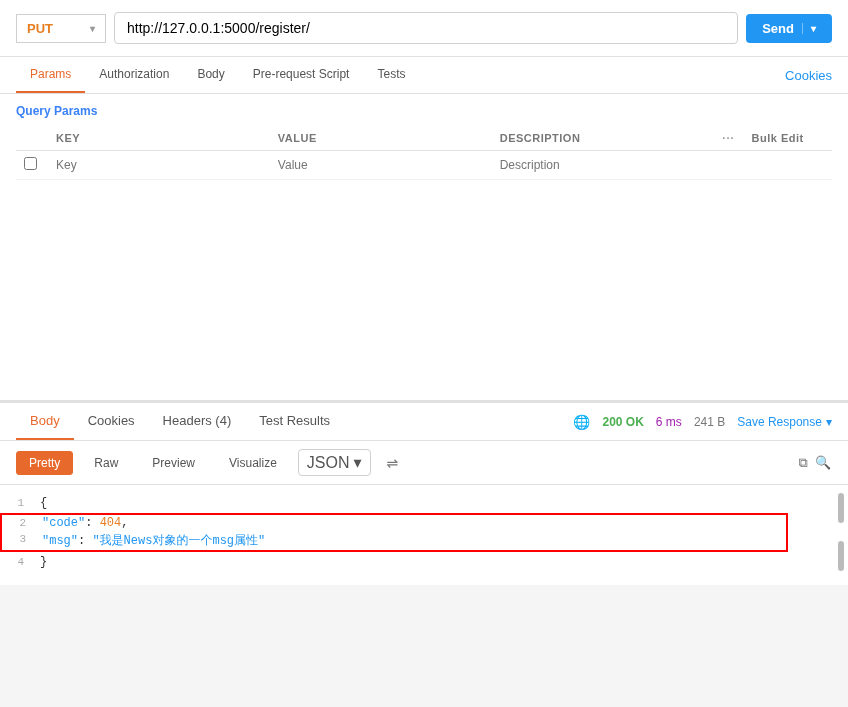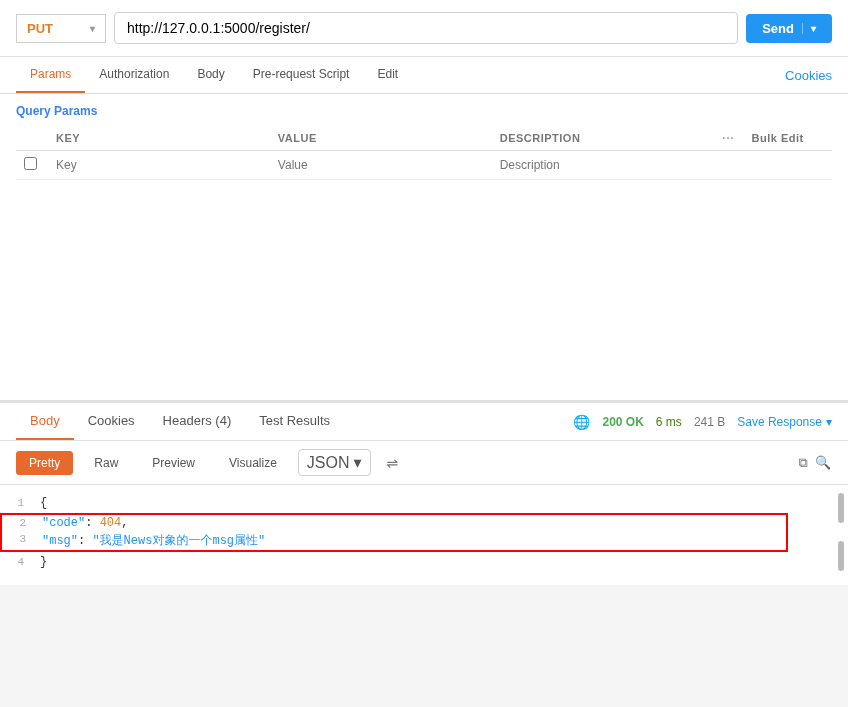--- a/index.html
+++ b/index.html
@@ -191,21 +191,21 @@
       color: #777;
       font-size: 14px;
     }
 
     .status-ok {
       color: #4caf50;
       font-weight: 600;
     }
 
     .meta-time {
-      color: #4d7c0f;
+      color: #a21caf;
     }
 
     .meta-size {
       color: #777;
     }
 
     .save-response {
       color: #2196F3;
       cursor: pointer;
       font-weight: 500;
@@ -327,21 +327,21 @@
     <span>Send</span>
     <span class="chevron">▾</span>
   </button>
 </div>
 
 <div class="tabs-bar">
   <div class="tab-item active">Params</div>
   <div class="tab-item">Authorization</div>
   <div class="tab-item">Body</div>
   <div class="tab-item">Pre-request Script</div>
-  <div class="tab-item">Edit</div>
+  <div class="tab-item">Tests</div>
   <div class="cookies-btn">Cookies</div>
 </div>
 
 <div class="query-params-section">
   <div class="query-params-label">Query Params</div>
   <table class="params-table">
     <thead>
       <tr>
         <th style="width:32px;"></th>
         <th>KEY</th>

